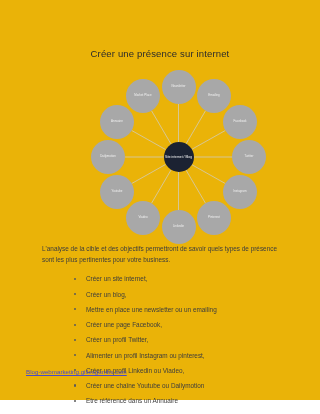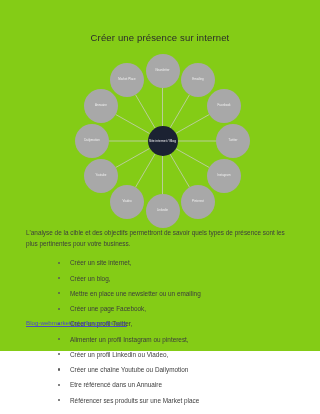--- a/index.html
+++ b/index.html
@@ -10,24 +10,24 @@
     width: 320px;
     height: 414px;
     background: #ffffff;
     font-family: "Liberation Sans", sans-serif;
     color: #3a3a3a;
     overflow: hidden;
   }
   .page {
     position: relative;
     width: 320px;
-    height: 351px;
+    height: 400px;
     box-sizing: border-box;
-    padding: 0;
-    background: #84cc16;
+    padding: 16px;
+    background: #eab308;
   }
 
   
   .doc-title {
     text-align: center;
     font-size: 9.5px;
     color: #2b2b2b;
     letter-spacing: 0.15px;
     margin: 0;
     padding-top: 32px;

